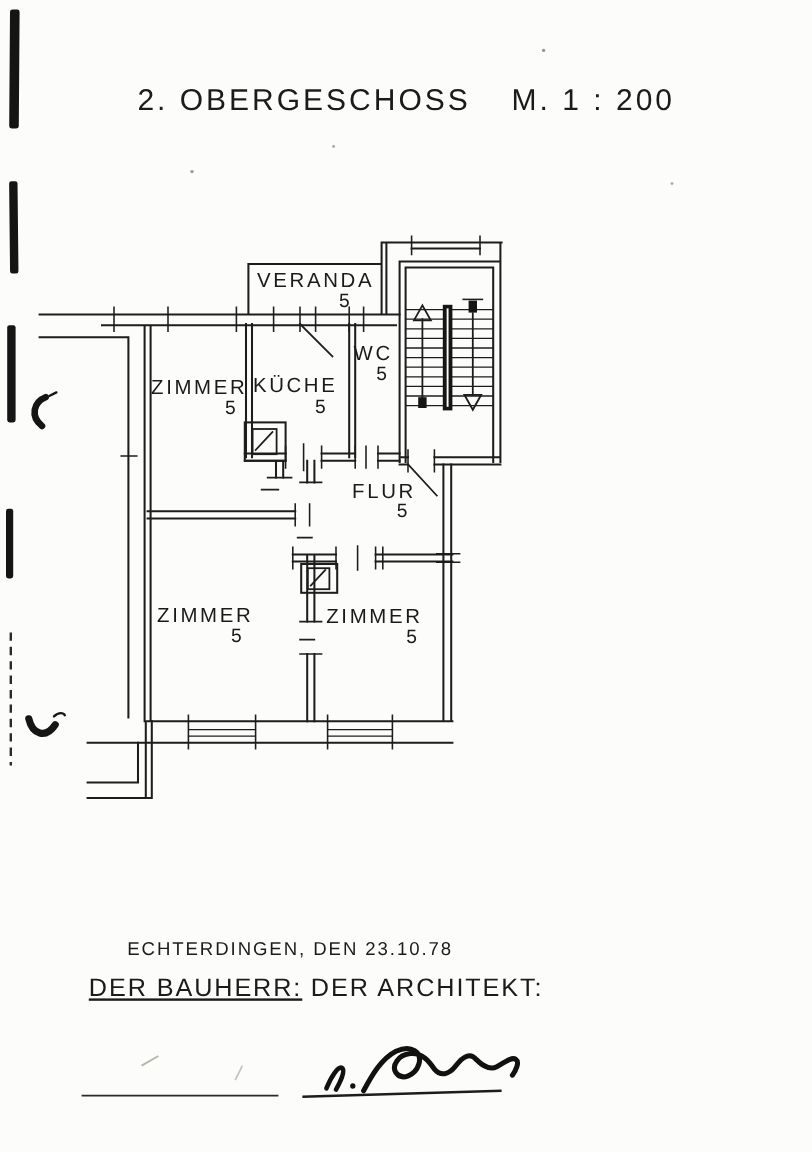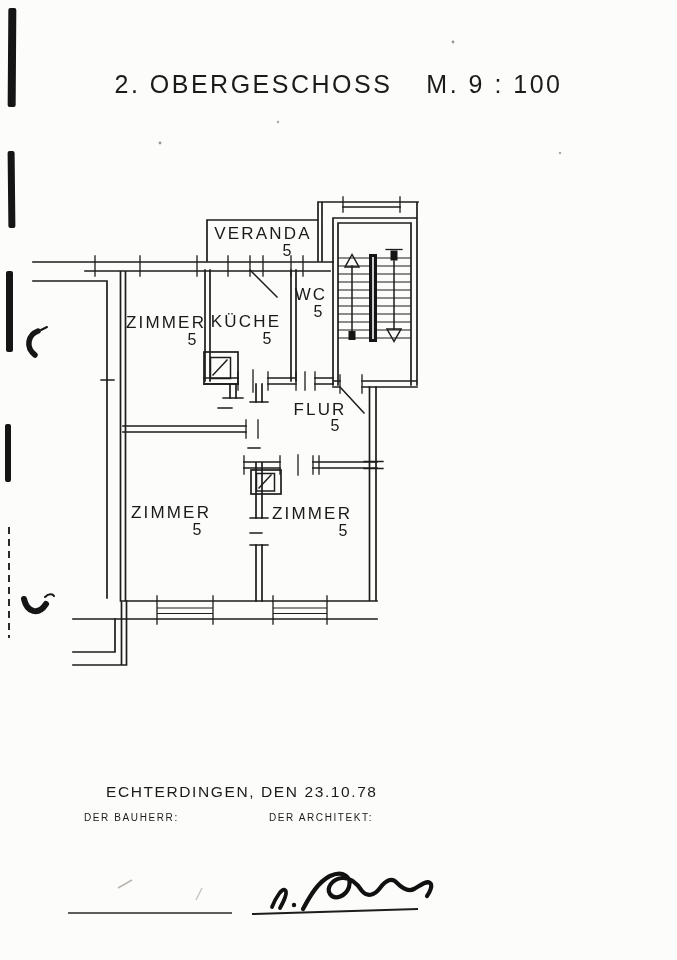--- a/index.html
+++ b/index.html
@@ -10,31 +10,31 @@
   .plan-svg{position:absolute;left:0;top:0;}
   svg text{font-family:"Liberation Sans",sans-serif;fill:#1a1a1a;}
   .room-label{font-size:17px;letter-spacing:2.2px;text-anchor:middle;}
   .room-num{font-size:16px;text-anchor:middle;}
   .w{stroke:#1d1d1d;stroke-width:1.7;fill:none;stroke-linecap:square;}
   .m{stroke:#1d1d1d;stroke-width:1.5;fill:none;stroke-linecap:square;}
   .tick{stroke:#1d1d1d;stroke-width:1.3;fill:none;stroke-linecap:square;}
   .thin{stroke:#1d1d1d;stroke-width:1.1;fill:none;}
   .fillink{fill:#151515;stroke:none;}
   .footer{position:absolute;left:70px;top:783px;font-size:15.5px;letter-spacing:1.6px;color:#1b1b1b;white-space:nowrap;margin-left:36px;}
-  .footer-row2{position:absolute;left:84px;top:812px;font-size:10px;letter-spacing:1.6px;color:#1b1b1b;white-space:nowrap;}
+  .footer-row2{position:absolute;left:74px;top:812px;font-size:21px;letter-spacing:1.6px;color:#1b1b1b;white-space:nowrap;text-decoration:underline;}
   .architekt{position:absolute;left:185px;top:0;text-align:center;}
 </style>
 </head>
 <body>
 
 <div class="page">
 
   <div class="title">
     <span>2. OBERGESCHOSS</span>
-    <span>M. 9 : 100</span>
+    <span>M. 1 : 200</span>
   </div>
 
   <svg class="plan-svg" width="677" height="960" viewBox="0 0 677 960">
 
     <g>
       <path class="w" d="M33 262 H333 M85 271 H330 M33 281 H107 M107 281 V598
                          M120.5 271 V601 M125.5 271 V601
                          M123 601 H377 M73 619 H377
                          M369.5 387 V601 M376 387 V601"></path>
     </g>

